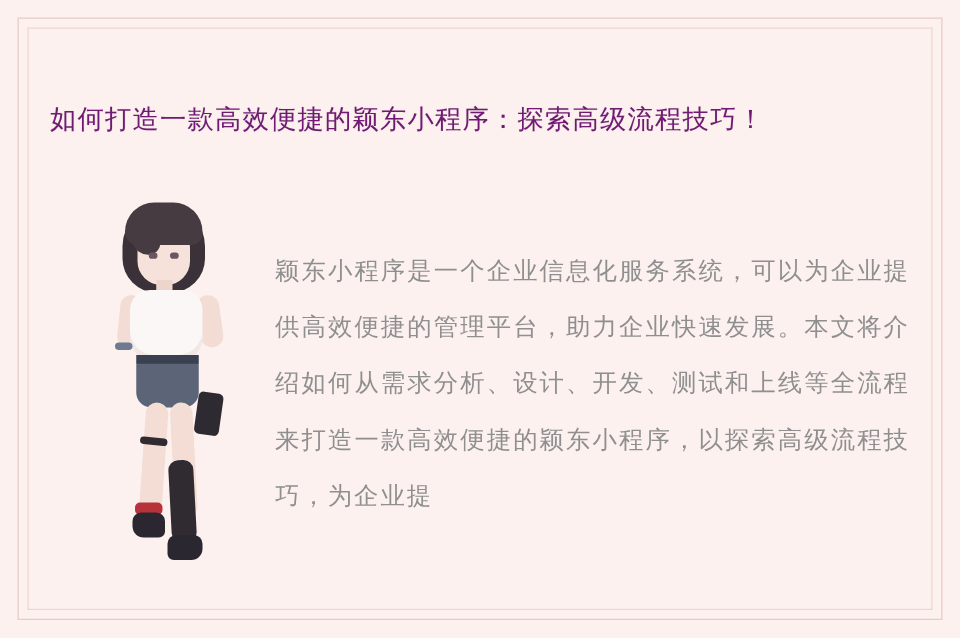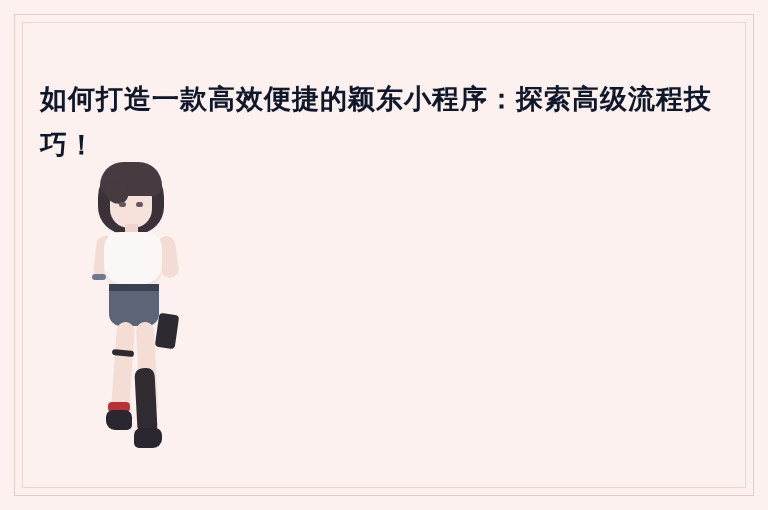--- a/index.html
+++ b/index.html
@@ -44,25 +44,25 @@
     top: 34px;
     right: 34px;
     bottom: 34px;
   }
   .title {
     position: absolute;
     left: 6px;
     top: 24px;
     width: 690px;
     font-family: "DejaVu Sans", sans-serif;
-    font-size: 27px;
+    font-size: 21px;
     line-height: 46px;
-    color: #0f172a;
+    color: #701a75;
     letter-spacing: 1px;
-    font-weight: 700;
+    font-weight: 400;
     text-shadow: 0 0 1px rgba(0,0,0,0.15);
   }
   .body-text {
     position: absolute;
     left: 186px;
     top: 140px;
     width: 508px;
     font-family: "DejaVu Sans", sans-serif;
     font-size: 19.5px;
     line-height: 45px;
@@ -285,15 +285,16 @@
       <div class="fig-leg-l"></div>
       <div class="fig-leg-r"></div>
       <div class="fig-garter"></div>
       <div class="fig-stocking"></div>
       <div class="fig-bag"></div>
       <div class="fig-sock-red"></div>
       <div class="fig-shoe-l"></div>
       <div class="fig-shoe-r"></div>
     </div>
 
+    <p class="body-text">颖东小程序是一个企业信息化服务系统，可以为企业提供高效便捷的管理平台，助力企业快速发展。本文将介绍如何从需求分析、设计、开发、测试和上线等全流程来打造一款高效便捷的颖东小程序，以探索高级流程技巧，为企业提</p>
 
   </div>
 </div>
 
 </body></html>

